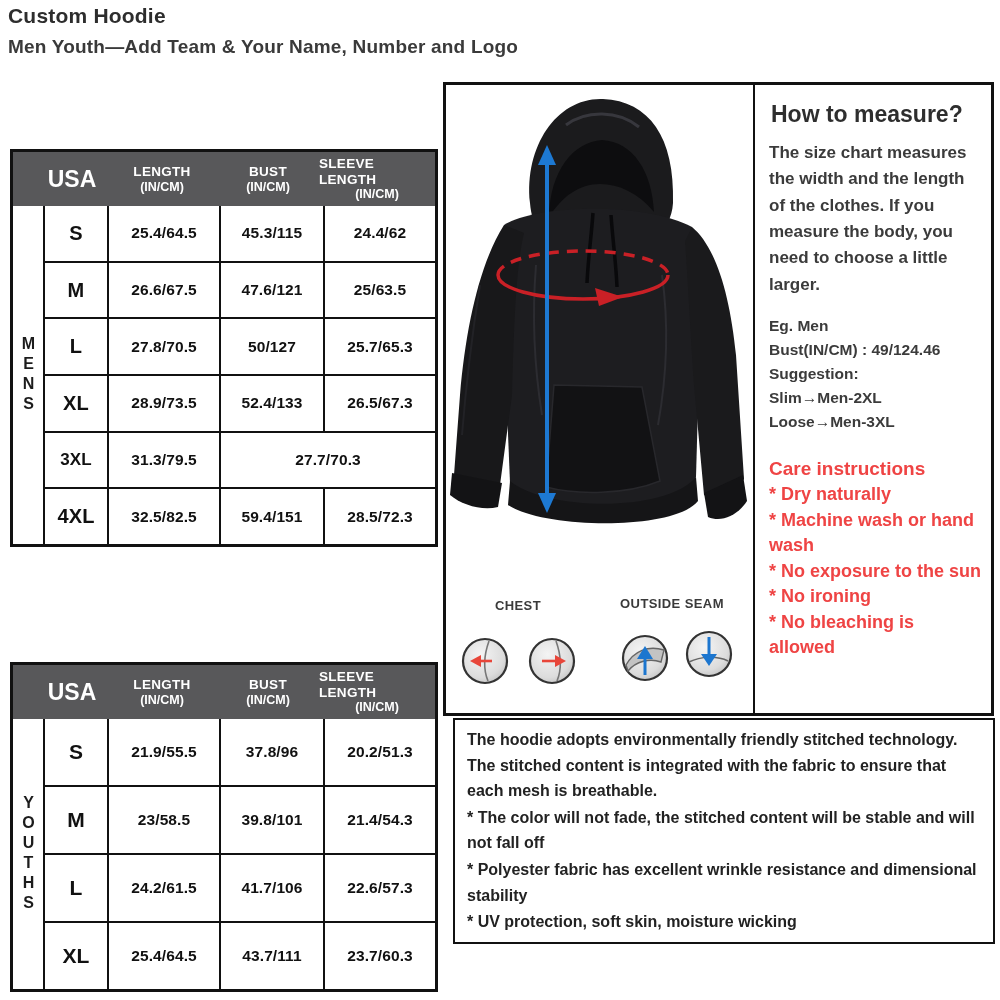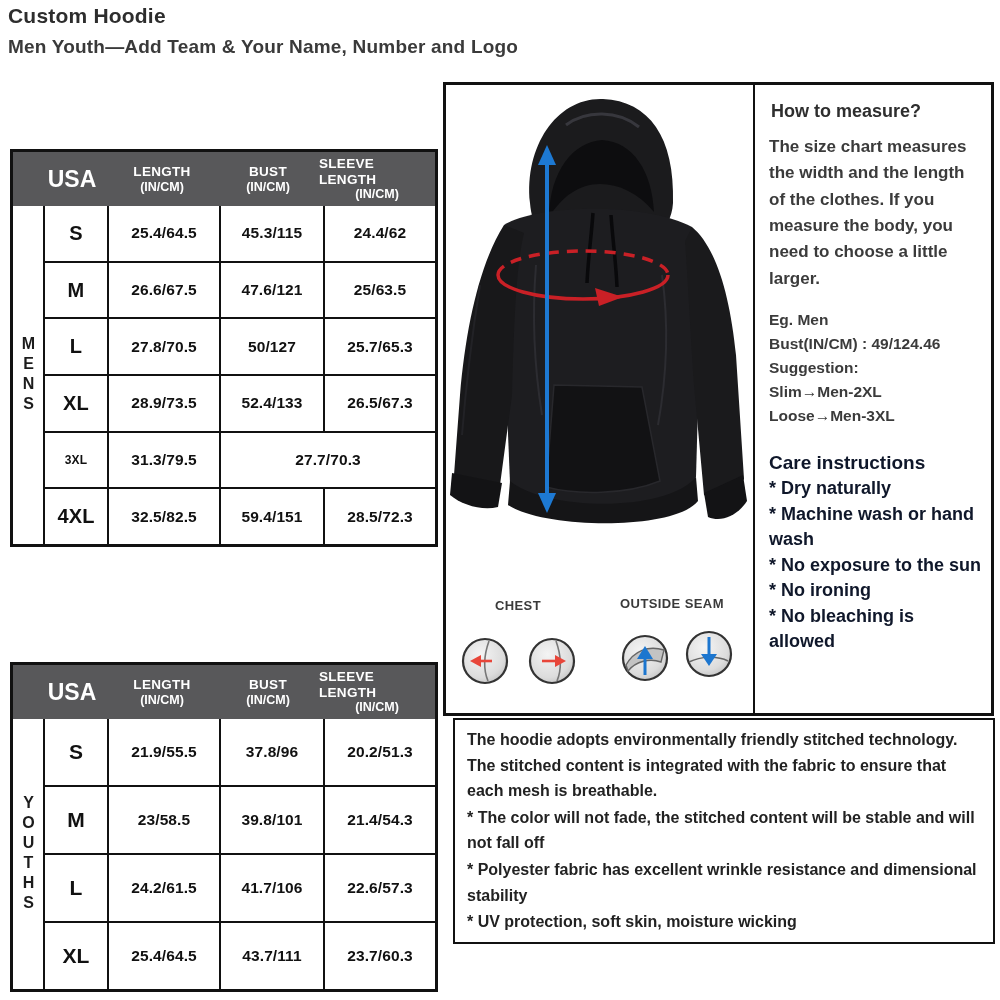--- a/index.html
+++ b/index.html
@@ -36,24 +36,24 @@
   .c-size{width:62px;flex:0 0 62px;font-size:20px;font-weight:700;color:#111;}
   .c-val{font-size:15.5px;font-weight:700;color:#111;letter-spacing:.1px;}
   .c-length{width:110px;flex:0 0 110px;border-left:2.5px solid #111;}
   .c-bust{width:102px;flex:0 0 102px;border-left:2.5px solid #111;}
   .c-sleeve{flex:1;border-left:2.5px solid #111;}
 
   
   .main-box{left:443px;top:82px;width:551px;height:634px;border:3px solid #111;box-sizing:border-box;display:flex;background:#fff;}
   .hoodie-cell{width:309px;flex:0 0 309px;border-right:2.5px solid #111;position:relative;box-sizing:border-box;}
   .measure-cell{flex:1;padding:10px 8px 0 14px;box-sizing:border-box;}
-  .measure-heading{font-size:18px;font-weight:700;color:#2e2e2e;margin:6px 0 12px 2px;}
+  .measure-heading{font-size:23px;font-weight:700;color:#2e2e2e;margin:6px 0 12px 2px;}
   .measure-body{font-size:17px;font-weight:600;line-height:1.55;color:#3b3b3b;}
   .example-block{margin-top:16px;font-size:15.5px;font-weight:700;line-height:1.55;color:#3b3b3b;}
-  .care-block{margin-top:24px;color:#0f172a;}
+  .care-block{margin-top:24px;color:#ef4444;}
   .care-heading{font-size:19px;font-weight:600;margin-bottom:2px;}
   .care-item{font-size:18px;font-weight:600;line-height:1.42;}
 
   
   .diagram-label{position:absolute;font-size:13px;font-weight:700;color:#3a3a3a;letter-spacing:.4px;}
   .chest-label{left:30px;top:513px;width:84px;text-align:center;}
   .seam-label{left:158px;top:511px;width:136px;text-align:center;}
   .hoodie-svg{position:absolute;left:0;top:0;}
   .icons-svg{position:absolute;left:0;top:528px;}
 
@@ -124,21 +124,21 @@
 
         <div class="srow">
           <div class="cell c-size c-val" style="font-size:20px;">XL</div>
           <div class="cell c-length c-val">28.9/73.5</div>
           <div class="cell c-bust c-val">52.4/133</div>
           <div class="cell c-sleeve c-val">26.5/67.3</div>
         </div>
 
 
         <div class="srow">
-          <div class="cell c-size c-val" style="font-size:12px;">3XL</div>
+          <div class="cell c-size c-val" style="font-size:17px;">3XL</div>
           <div class="cell c-length c-val">31.3/79.5</div>
           <div class="cell c-sleeve c-val">27.7/70.3</div>
         </div>
 
         <div class="srow">
           <div class="cell c-size c-val" style="font-size:20px;">4XL</div>
           <div class="cell c-length c-val">32.5/82.5</div>
           <div class="cell c-bust c-val">59.4/151</div>
           <div class="cell c-sleeve c-val">28.5/72.3</div>
         </div>

